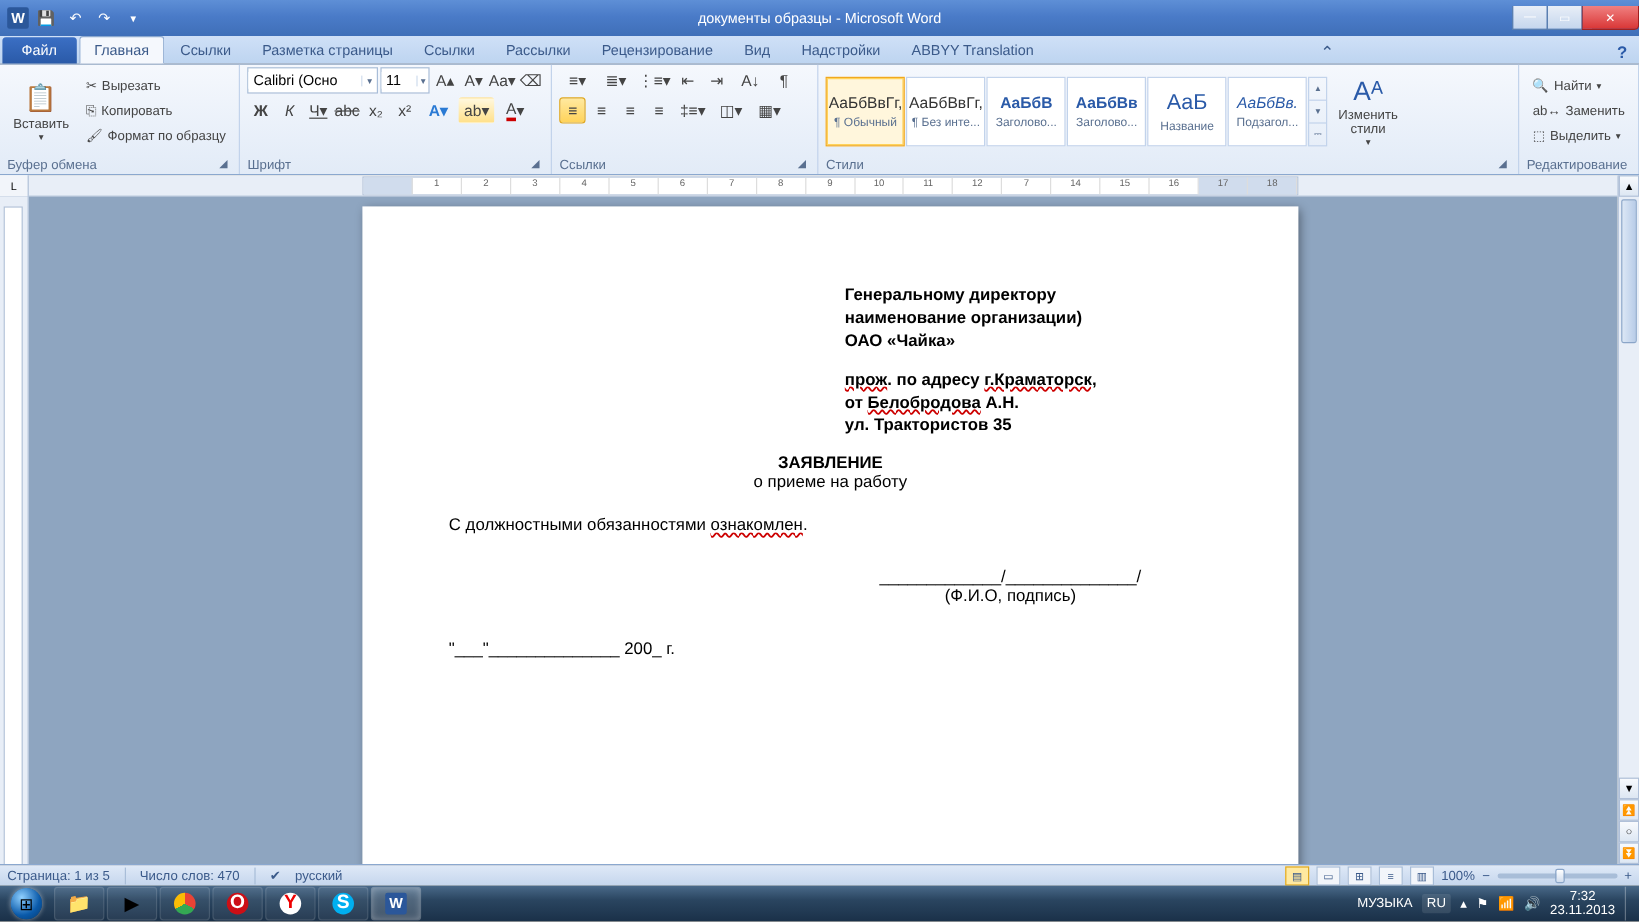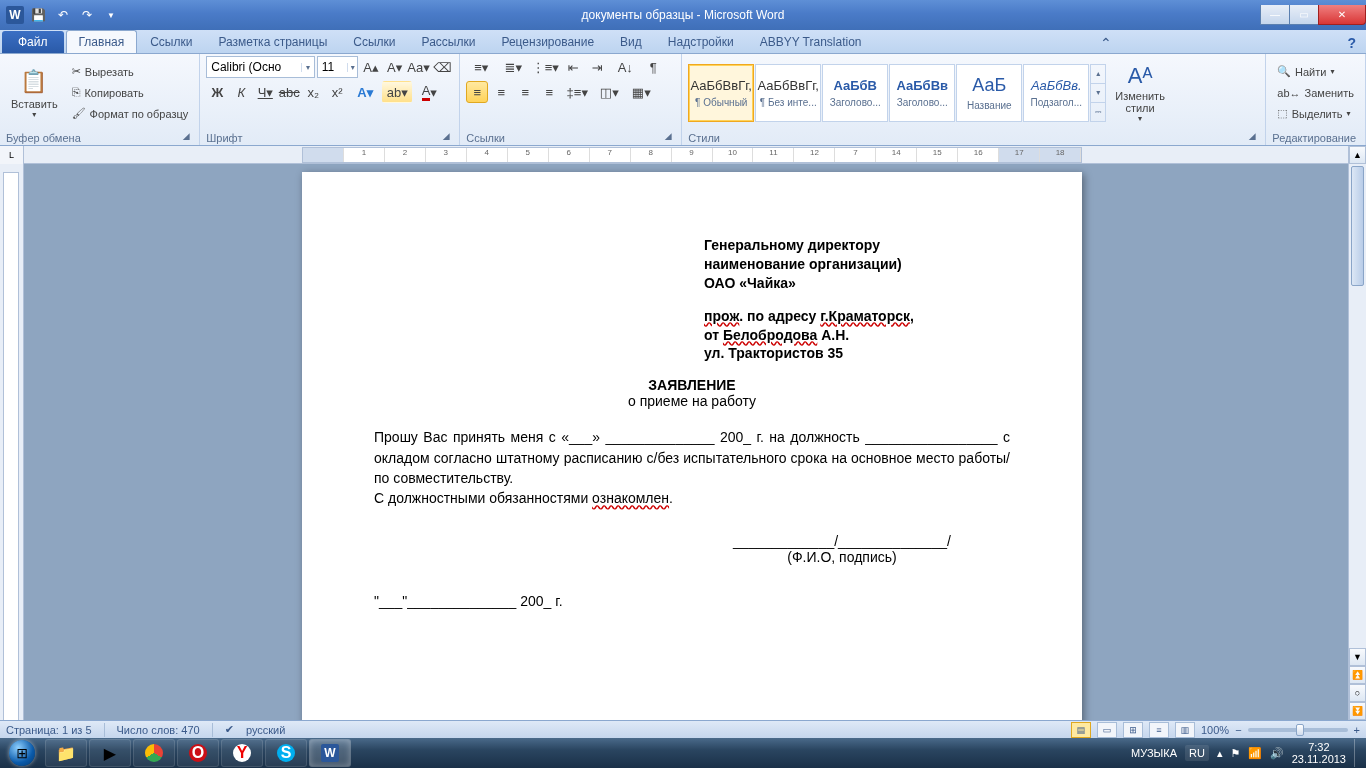--- a/index.html
+++ b/index.html
@@ -319,21 +319,20 @@
       <div>Генеральному директору</div>
       <div>наименование организации)</div>
       <div>ОАО «Чайка»</div>
       <div style="height:14px;"></div>
       <div><span class="u">прож</span><span>. по адресу </span><span class="u">г.Краматорск,</span></div>
       <div><span>от </span><span class="u">Белобродова</span><span> А.Н.</span></div>
       <div>ул. Трактористов 35</div>
     </div>
     <div class="ctr">ЗАЯВЛЕНИЕ</div>
     <div class="ctr2">о приеме на работу</div>
-    <div class="body">Прошу Вас принять меня с «___» ______________ 200_ г. на должность _________________ с окладом согласно штатному расписанию с/без испытательного срока на основное место работы/по совместительству.</div>
     <div class="body"><span>С должностными обязанностями </span><span style="text-decoration:underline wavy #c00;">ознакомлен</span>.</div>
     <div class="sig">_____________/______________/</div>
     <div class="sig" style="margin-top:0;">(Ф.И.О, подпись)</div>
     <div class="date">"___"______________ 200_ г.</div>
   </div>
 </div>
 
 <div class="vscroll">
   <div class="btn">▲</div>
   <div class="track">

